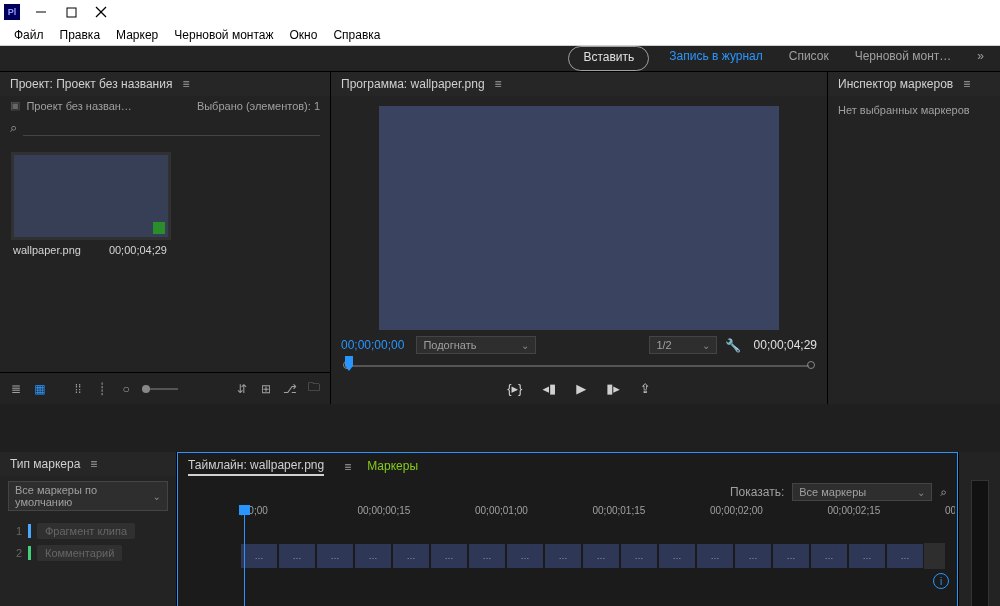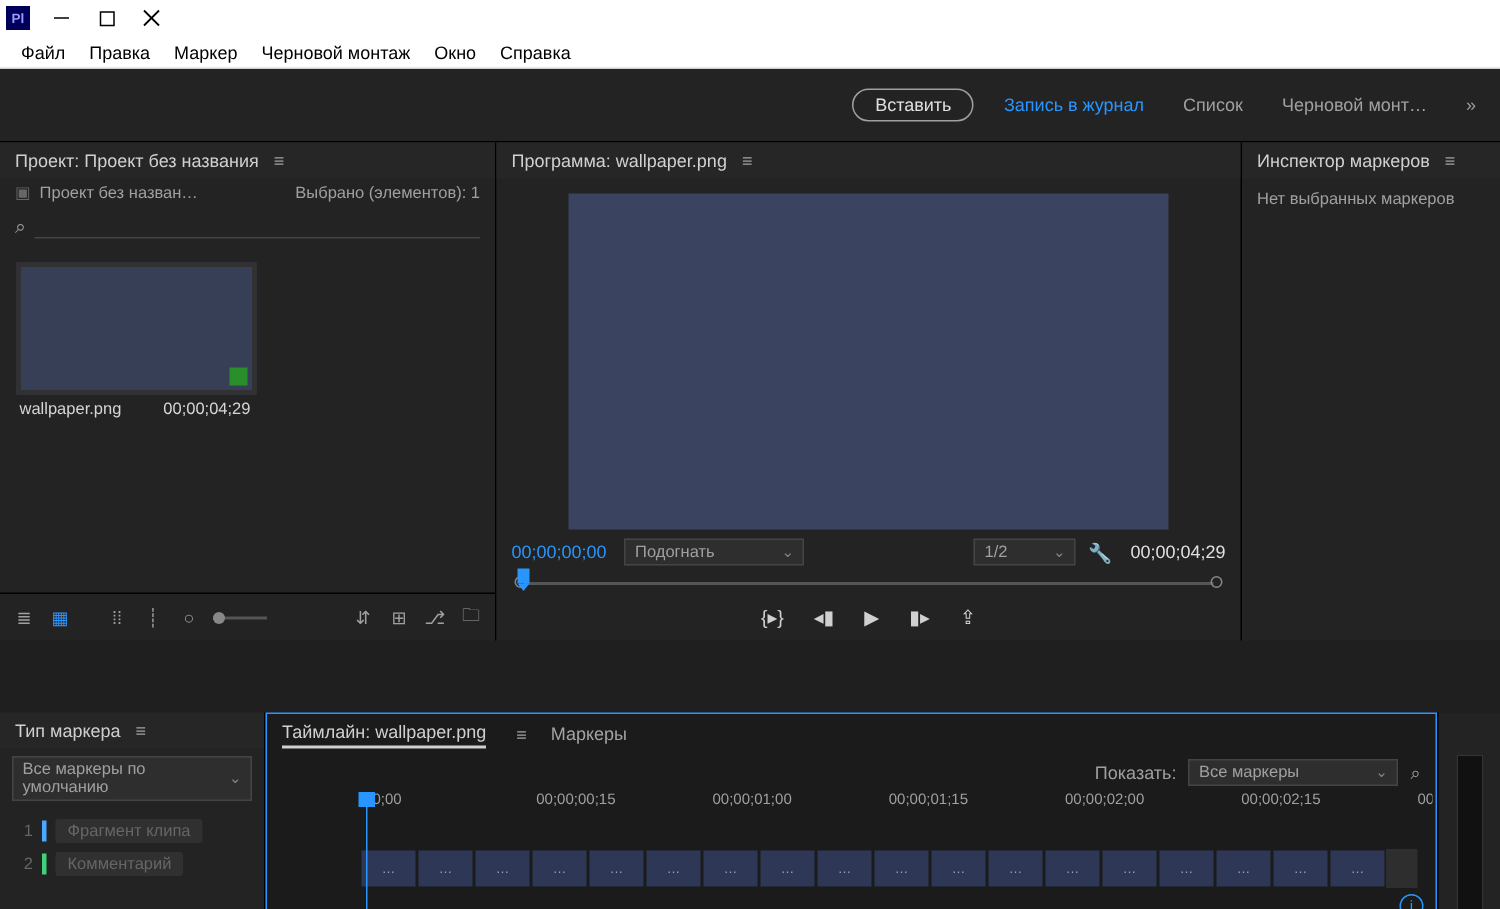--- a/index.html
+++ b/index.html
@@ -4,21 +4,21 @@
 <style>
 * { margin:0; padding:0; box-sizing:border-box; font-family:"Segoe UI",Arial,sans-serif; user-select:none; }
 body { width:1000px; height:606px; background:#1f1f1f; color:#a0a0a0; font-size:12px; overflow:hidden; }
 .titlebar { height:24px; background:#fff; display:flex; align-items:center; padding:0 4px; color:#000; font-size:12px; }
 .titlebar .appicon { width:16px; height:16px; background:#00005b; color:#9999ff; font-weight:bold; font-size:9px; display:flex; align-items:center; justify-content:center; margin-right:6px; }
 .titlebar .title { flex:1; font-weight:600; }
 .titlebar .winctl { display:flex; }
 .titlebar .wbtn { width:30px; height:24px; display:flex; align-items:center; justify-content:center; font-size:13px; }
 .menubar { height:22px; background:#fff; display:flex; align-items:center; padding:0 6px; color:#000; border-bottom:1px solid #d0d0d0; }
 .menubar span { padding:0 8px; font-size:12px; }
-.workspacebar { height:49px; background:#232323; display:flex; align-items:center; justify-content:flex-end; padding:0 10px; gap:14px; border-bottom:1px solid #000; }
+.workspacebar { height:26px; background:#232323; display:flex; justify-content:flex-end; padding:0 10px; gap:14px; border-bottom:1px solid #000; }
 .pill { border:1px solid #a0a0a0; border-radius:14px; padding:3px 14px; font-size:12px; color:#e0e0e0; }
 .wsitem { font-size:12px; color:#a0a0a0; padding:3px 6px; }
 .wsitem.active { color:#2996ff; }
 .panel-title { background:#262626; font-size:12px; padding:5px 10px; display:flex; align-items:center; gap:6px; color:#d0d0d0; }
 .hamb { font-size:12px; color:#a0a0a0; margin-left:4px; }
 .toprow { display:flex; height:332px; }
 .projectpanel { width:331px; background:#232323; display:flex; flex-direction:column; border-right:1px solid #000; }
 .proj-sub { display:flex; align-items:center; padding:3px 10px; font-size:11px; }
 .proj-sub .name { flex:1; }
 .proj-sub .sel { color:#a0a0a0; }
@@ -60,21 +60,21 @@
 .mt-dd { margin:5px 8px; }
 .mt-list { padding:4px 8px; }
 .mt-item { display:flex; align-items:center; gap:6px; padding:3px 2px; font-size:11px; color:#666; }
 .mt-item .num { width:12px; text-align:right; }
 .mt-item .pill2 { background:#303030; padding:2px 8px; border-radius:2px; }
 .mt-item .bar { width:3px; height:14px; }
 .timelinepanel { flex:1; background:#1b1b1b; border:1px solid #2996ff; display:flex; flex-direction:column; position:relative; }
 .tl-tabs { display:flex; align-items:center; padding:5px 10px; gap:16px; }
 .tl-tabs .tab { font-size:12px; color:#d0d0d0; padding-bottom:2px; }
 .tl-tabs .tab.active { border-bottom:2px solid #d0d0d0; }
-.tl-tabs .tab.dim { color:#a3a3a3; }
+.tl-tabs .tab.dim { color:#84cc16; }
 .tl-filter { display:flex; align-items:center; justify-content:flex-end; padding:2px 10px; gap:8px; }
 .tl-body { flex:1; position:relative; margin:2px 2px 16px 2px; overflow:hidden; }
 .tl-ruler { position:absolute; left:60px; right:10px; top:0; height:22px; }
 .tl-ruler .tick { position:absolute; top:0; font-size:10px; color:#a0a0a0; }
 .tl-track { position:absolute; left:60px; right:10px; top:38px; height:26px; background:#2e2e2e; display:flex; }
 .tl-track .clip { flex:none; width:38px; height:26px; background:#2e3856; border:1px solid #1b1b1b; display:flex; align-items:center; justify-content:center; font-size:9px; color:#91a0c8; }
 .tl-playhead { position:absolute; top:0; bottom:0; width:1px; background:#2996ff; left:64px; }
 .tl-playhead::before { content:''; position:absolute; left:-5px; top:0; width:11px; height:10px; background:#2996ff; }
 .tl-scroll { position:absolute; left:2px; right:2px; bottom:2px; height:12px; background:#232323; display:flex; align-items:center; }
 .tl-scroll .cap { width:10px; height:10px; border-radius:50%; background:#555; margin:0 2px; }

